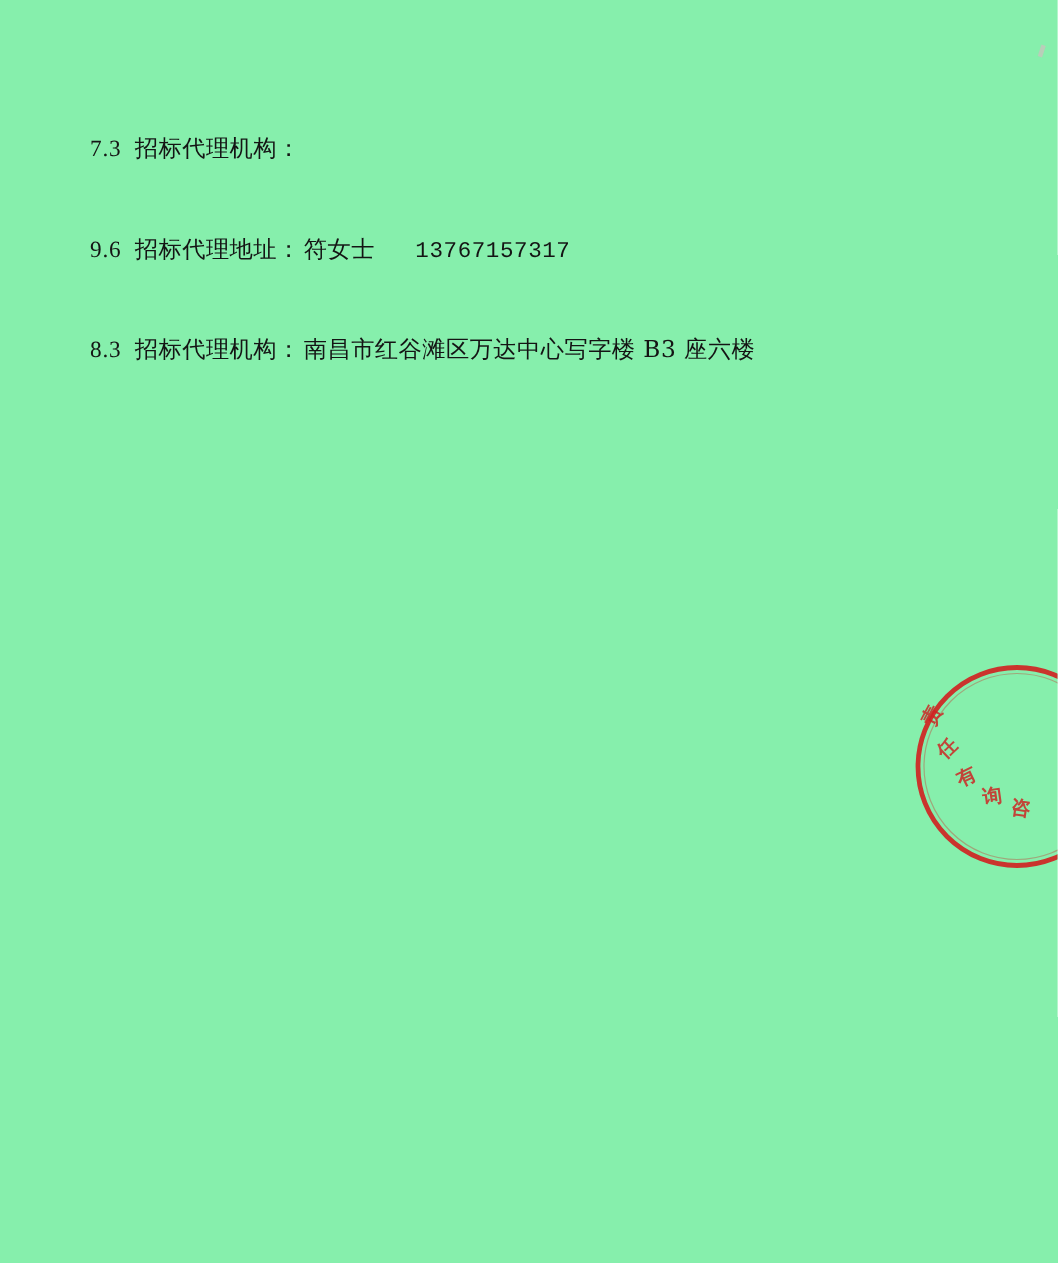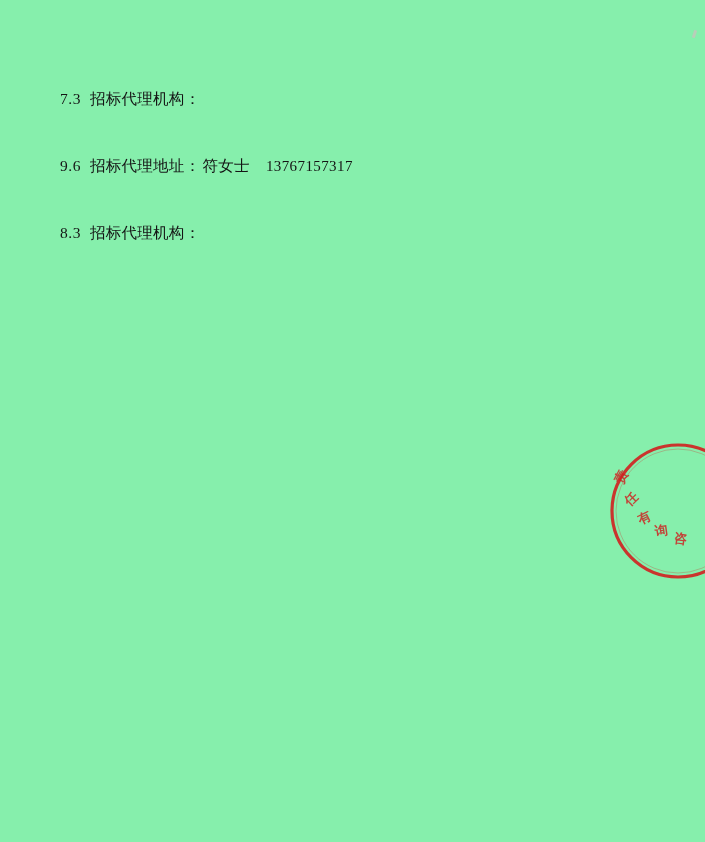--- a/index.html
+++ b/index.html
@@ -49,23 +49,23 @@
     margin-top: 37px;
   }
   .value {
     font-family: "DejaVu Serif", "Liberation Serif", serif;
     font-size: 15.5px;
     margin-left: 2px;
     color: #141414;
     letter-spacing: 0.3px;
   }
   .value-extra {
-    font-family: Liberation Serif, serif;
+    font-family: Liberation Mono, monospace;
     font-size: 15px;
-    margin-left: 16px;
+    margin-left: 27px;
     color: #141414;
     letter-spacing: 0.4px;
   }
 
   
   .speck {
     position: absolute;
     right: 9px;
     top: 30px;
     width: 3px;
@@ -126,20 +126,21 @@
     <div class="doc-line">
       <span class="num">9.6</span>
       <span class="label">招标代理地址：</span>
       <span class="value">符女士</span>
       <span class="value-extra">13767157317</span>
     </div>
 
     <div class="doc-line">
       <span class="num">8.3</span>
       <span class="label">招标代理机构：</span>
+      <span class="value">南昌市红谷滩区万达中心写字楼 B3 座六楼</span>
     </div>
 
   </div>
 
   <div class="seal">
     <svg width="150" height="150" viewBox="0 0 150 150" aria-hidden="true">
       <circle cx="75" cy="75" r="66" fill="none" stroke="#d21f1f" stroke-width="3.2" opacity="0.9"></circle>
       <circle cx="75" cy="75" r="62" fill="none" stroke="#d21f1f" stroke-width="0.8" opacity="0.35"></circle>
     </svg>
     <div class="seal-text">

